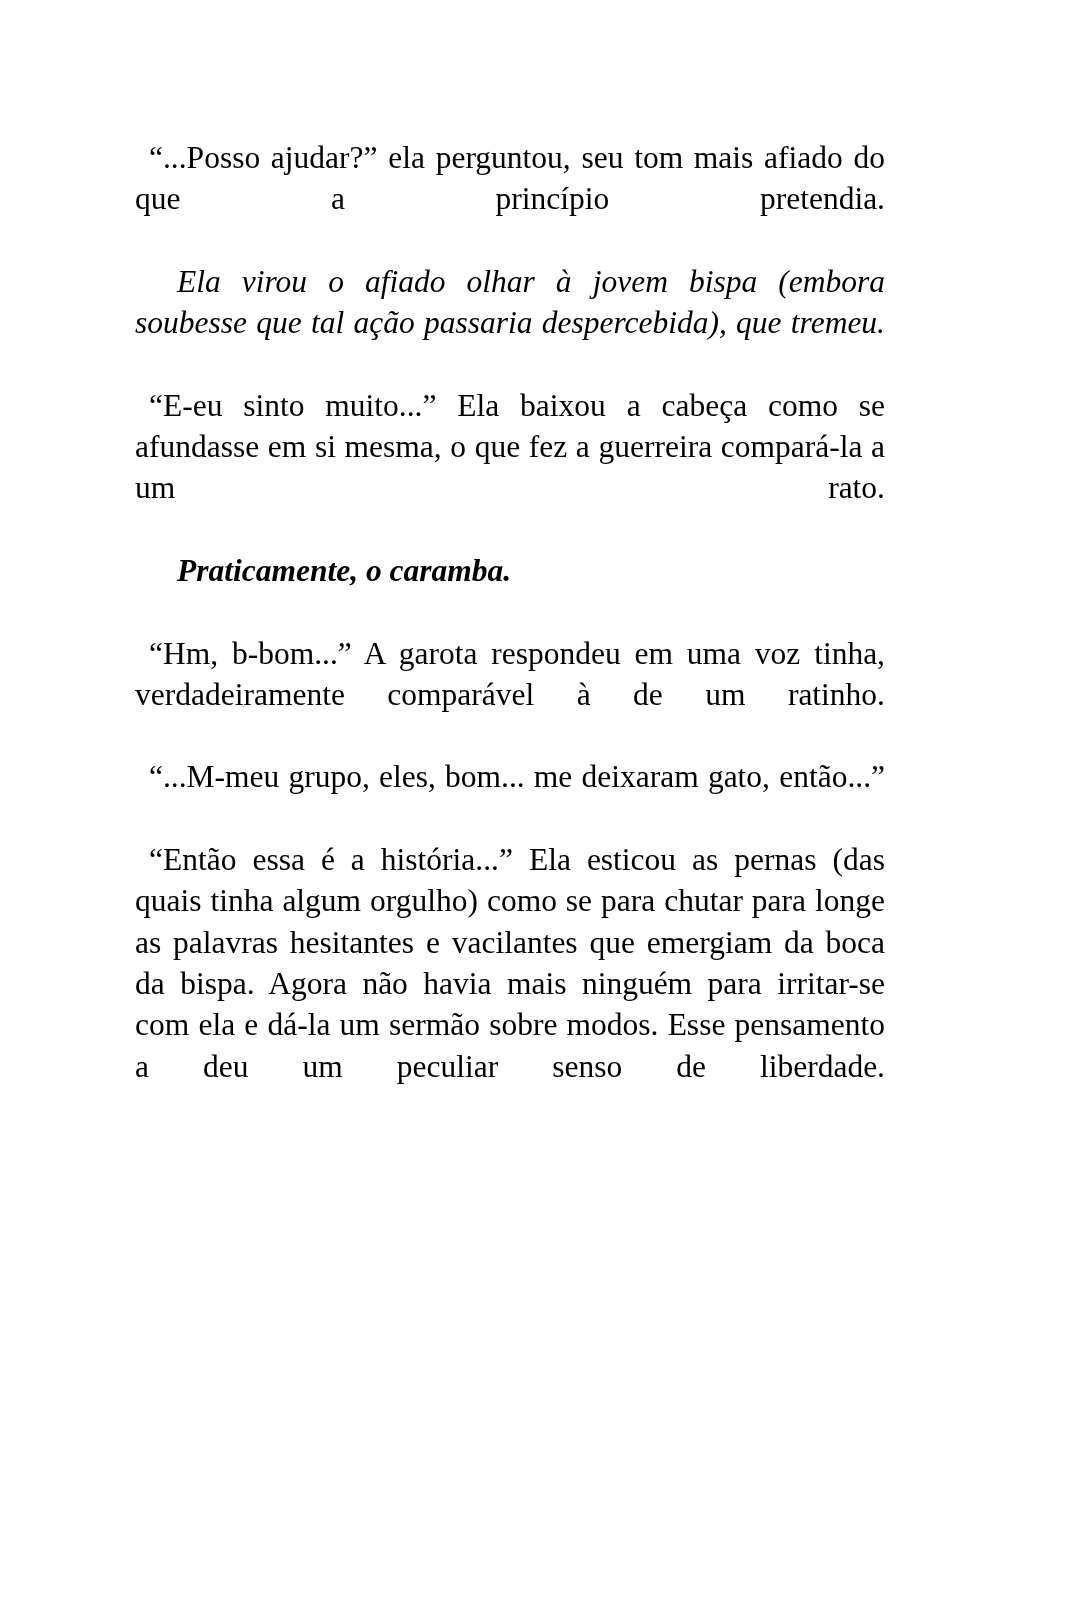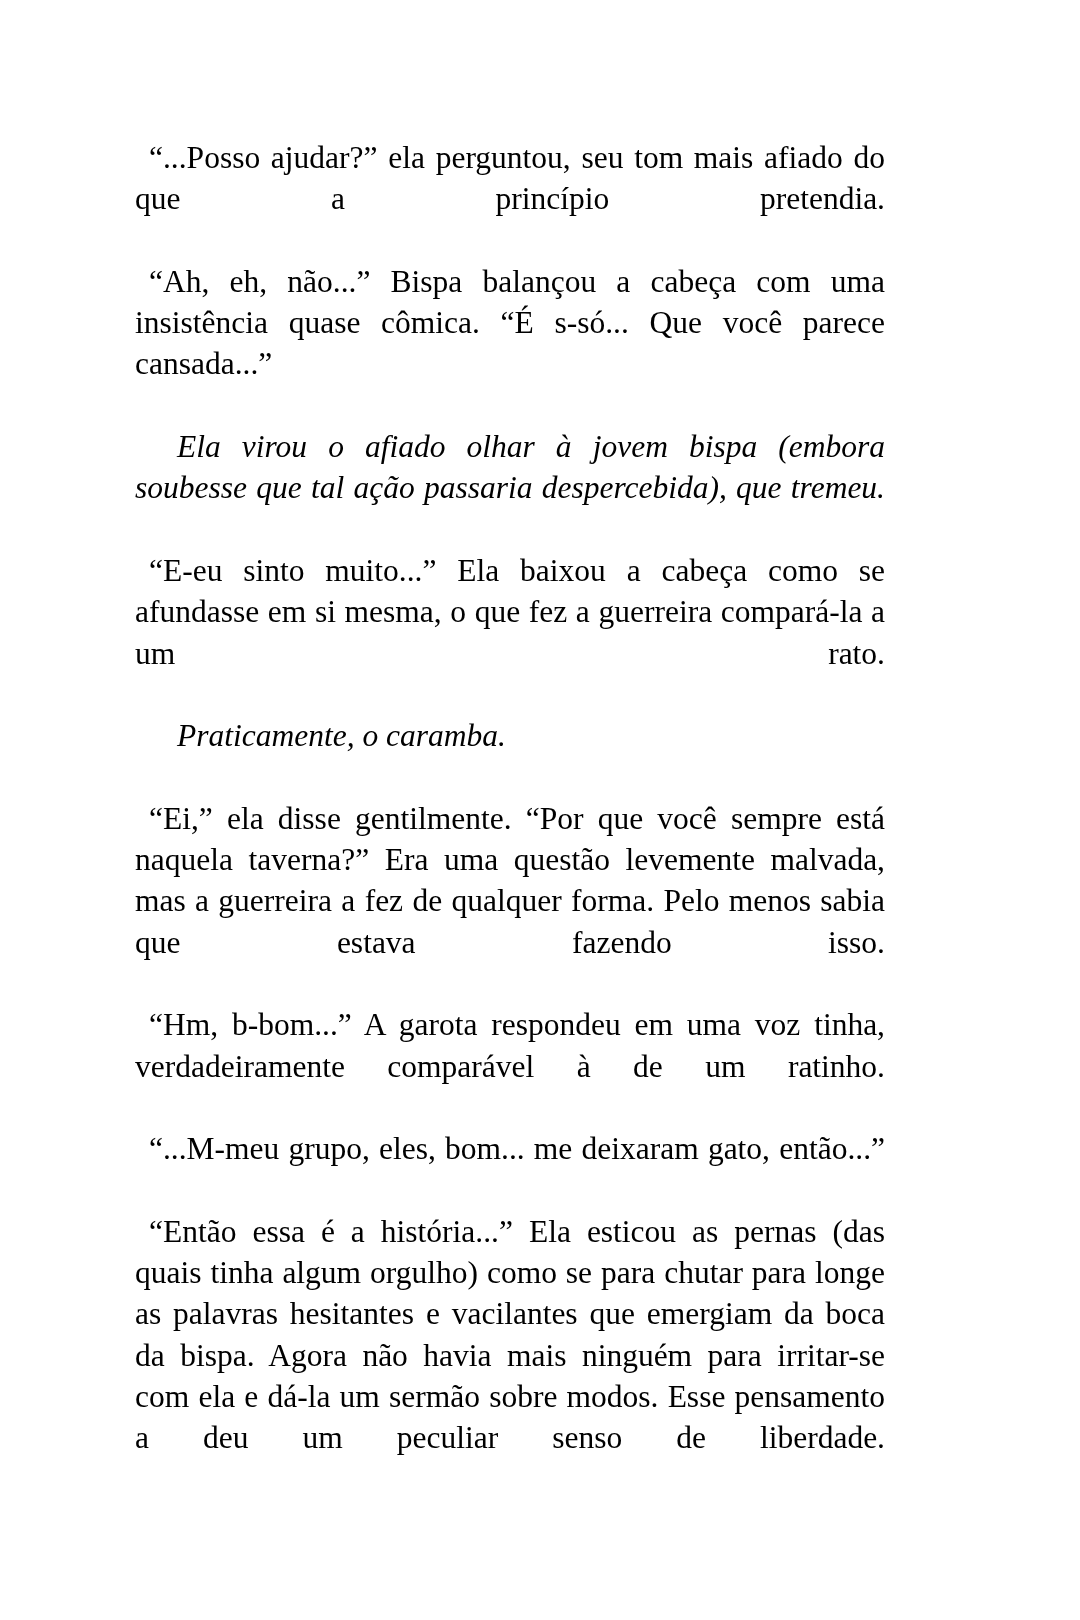--- a/index.html
+++ b/index.html
@@ -46,47 +46,46 @@
   }
   
   p.indent-narrative {
     text-indent: 42px;
     font-style: italic;
   }
   p.italic {
     font-style: italic;
     text-indent: 42px;
     text-align: left;
+    font-weight: bold;
   }
   
   p.para::after {
     content: "";
     display: inline-block;
     width: 100%;
   }
 </style>
 </head>
 <body>
 
 <div class="page">
   <div class="text-block">
 
     <p class="para indent-dialogue">“...Posso ajudar?” ela perguntou, seu tom mais afiado do que a princípio pretendia.</p>
 
-    <p class="para indent-dialogue">“Ah, eh, não...” Bispa balançou a cabeça com uma insistência quase cômica. “É s-só... Que você parece cansada...”</p>
 
 
     <p class="para indent-narrative">Ela virou o afiado olhar à jovem bispa (embora soubesse que tal ação passaria despercebida), que tremeu.</p>
 
     <p class="para indent-dialogue">“E-eu sinto muito...” Ela baixou a cabeça como se afundasse em si mesma, o que fez a guerreira compará-la a um rato.</p>
 
 
     <p class="para italic">Praticamente, o caramba.</p>
 
-    <p class="para indent-dialogue">“Ei,” ela disse gentilmente. “Por que você sempre está naquela taverna?” Era uma questão levemente malvada, mas a guerreira a fez de qualquer forma. Pelo menos sabia que estava fazendo isso.</p>
 
     <p class="para indent-dialogue">“Hm, b-bom...” A garota respondeu em uma voz tinha, verdadeiramente comparável à de um ratinho.</p>
 
     <p class="para indent-dialogue">“...M-meu grupo, eles, bom... me deixaram gato, então...”</p>
 
     <p class="para indent-dialogue">“Então essa é a história...” Ela esticou as pernas (das quais tinha algum orgulho) como se para chutar para longe as palavras hesitantes e vacilantes que emergiam da boca da bispa. Agora não havia mais ninguém para irritar-se com ela e dá-la um sermão sobre modos. Esse pensamento a deu um peculiar senso de liberdade.</p>
 
   </div>
 </div>
 

